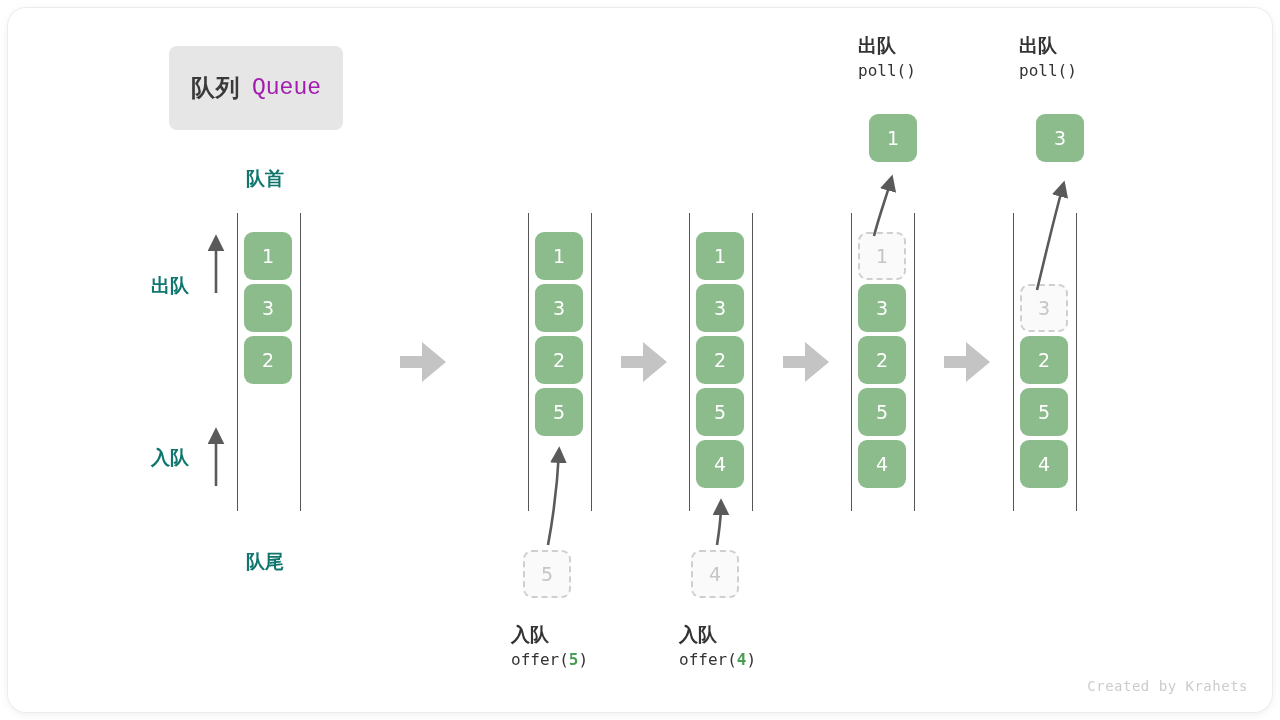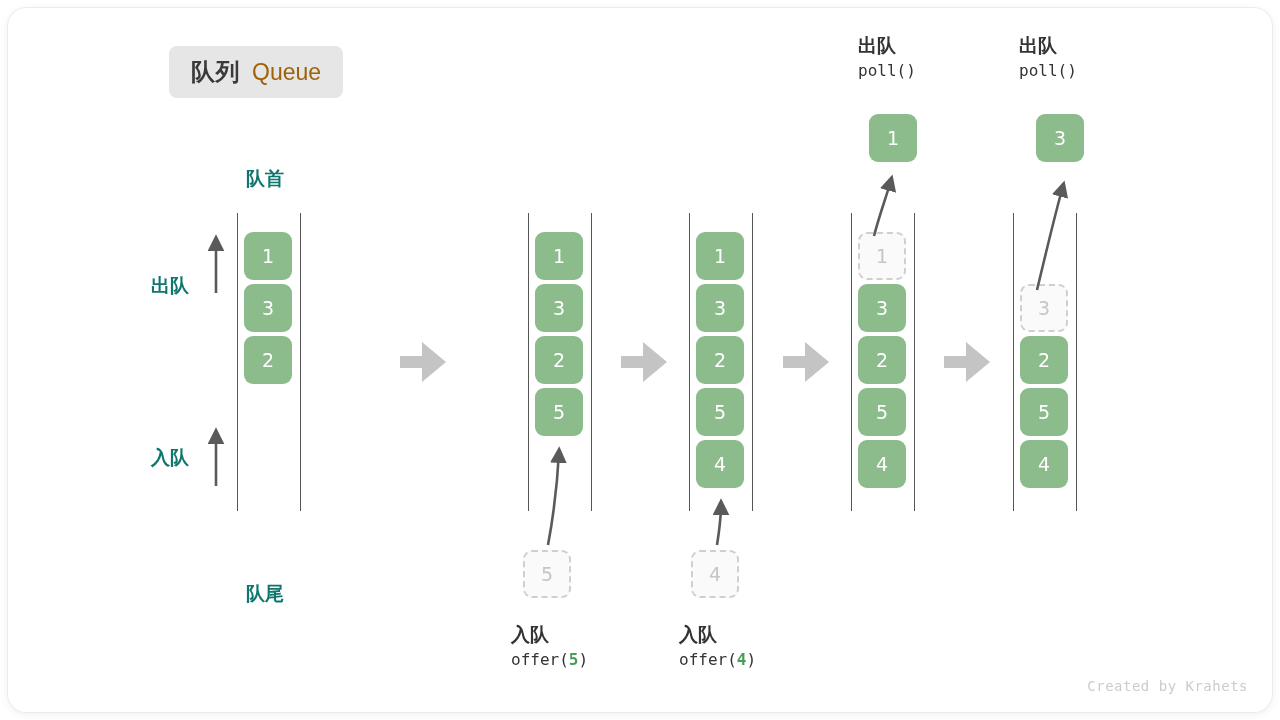--- a/index.html
+++ b/index.html
@@ -30,37 +30,37 @@
     width: 1264px;
     height: 704px;
   }
 
   
   .title-badge {
     position: absolute;
     left: 161px;
     top: 38px;
     height: 52px;
-    padding: 0 22px;
+    padding: 16px 22px;
     display: flex;
     align-items: center;
     gap: 12px;
     background: #e6e6e6;
     border-radius: 8px;
   }
   .title-cn {
     font-size: 24px;
     font-weight: bold;
     color: #3a3a3a;
     letter-spacing: 0.5px;
   }
   .title-en {
-    font-family: Liberation Sans, sans-serif;
+    font-family: Liberation Mono, monospace;
     font-size: 23px;
-    color: #a16207;
+    color: #a21caf;
   }
 
   
   .rail {
     position: absolute;
     width: 1px;
     background: #555555;
   }
 
   
@@ -138,21 +138,21 @@
 
 <div class="card">
   <div class="stage">
 
     <div class="title-badge">
       <span class="title-cn">队列</span>
       <span class="title-en">Queue</span>
     </div>
 
     <div class="lbl" style="left:238px; top:158px;">队首</div>
-    <div class="lbl" style="left:238px; top:573px;">队尾</div>
+    <div class="lbl" style="left:238px; top:541px;">队尾</div>
     <div class="lbl" style="left:143px; top:265px;">出队</div>
     <div class="lbl" style="left:143px; top:437px;">入队</div>
 
     <div class="rail" style="left:229px; top:205px; height:298px;"></div>
     <div class="rail" style="left:292px; top:205px; height:298px;"></div>
 
     <div class="box" style="left:236px; top:224px;">1</div>
     <div class="box" style="left:236px; top:276px;">3</div>
     <div class="box" style="left:236px; top:328px;">2</div>
 

